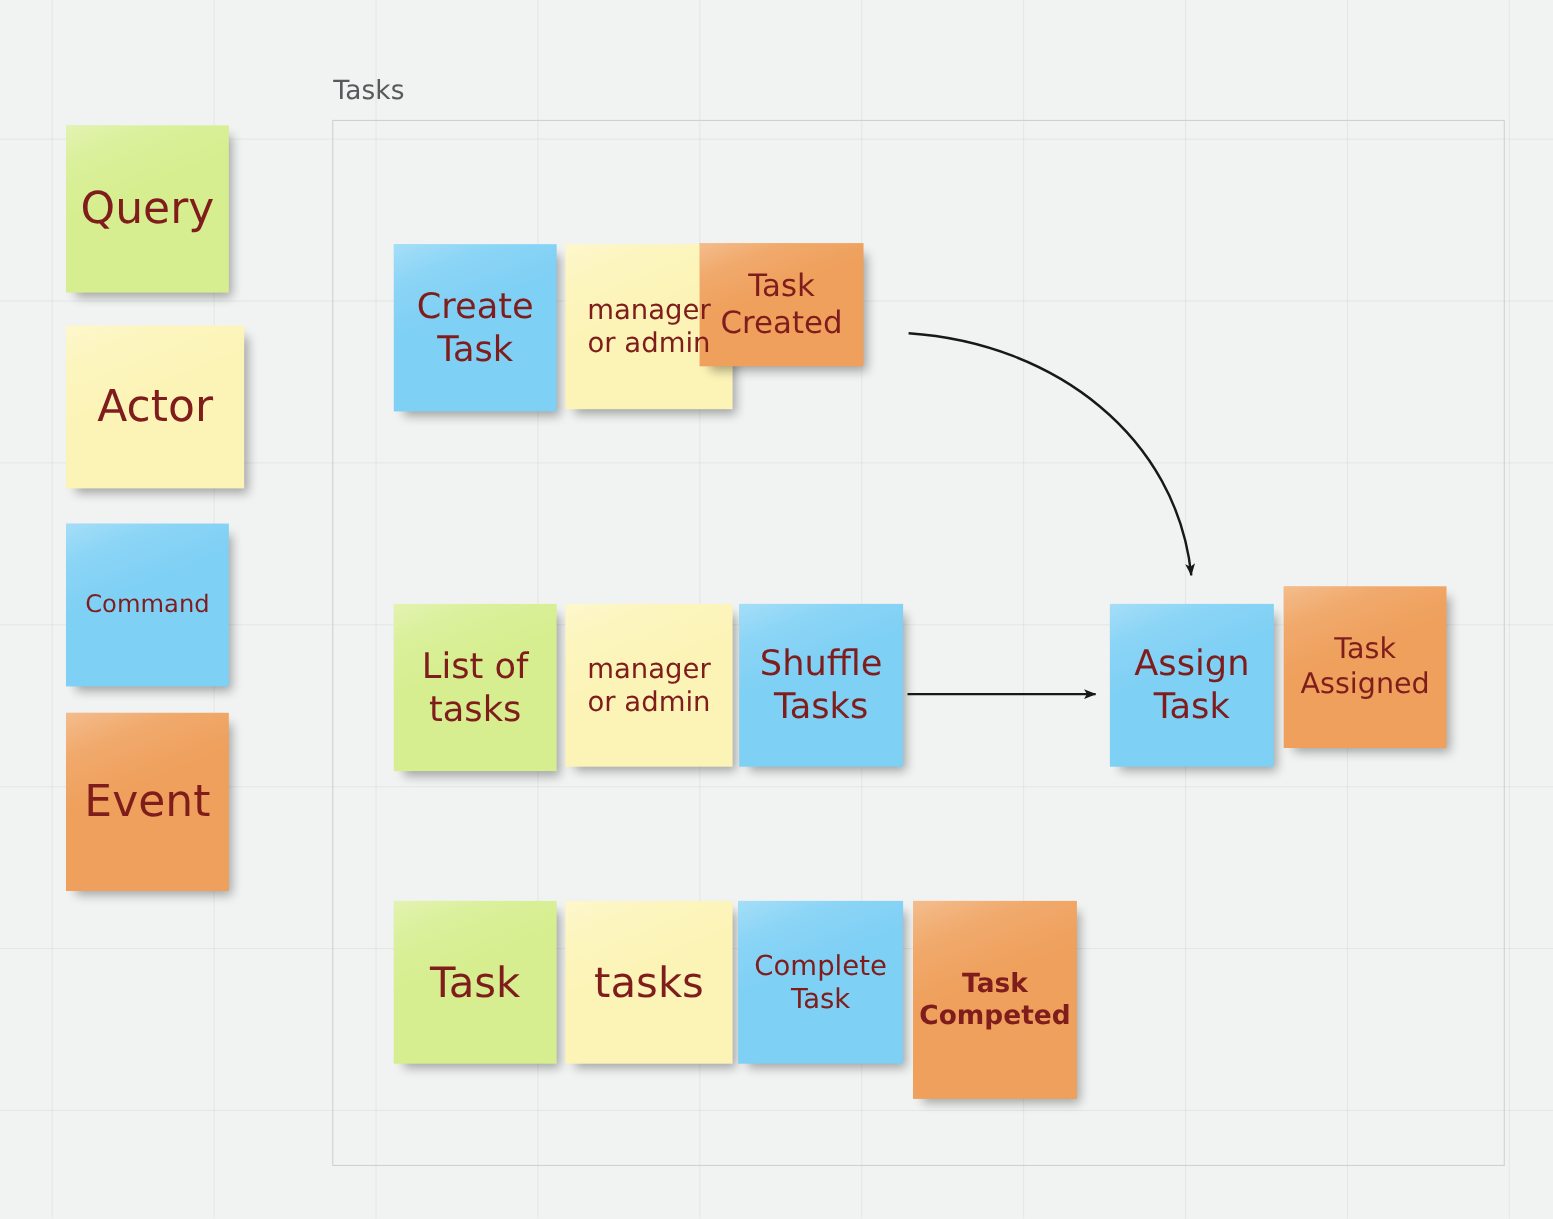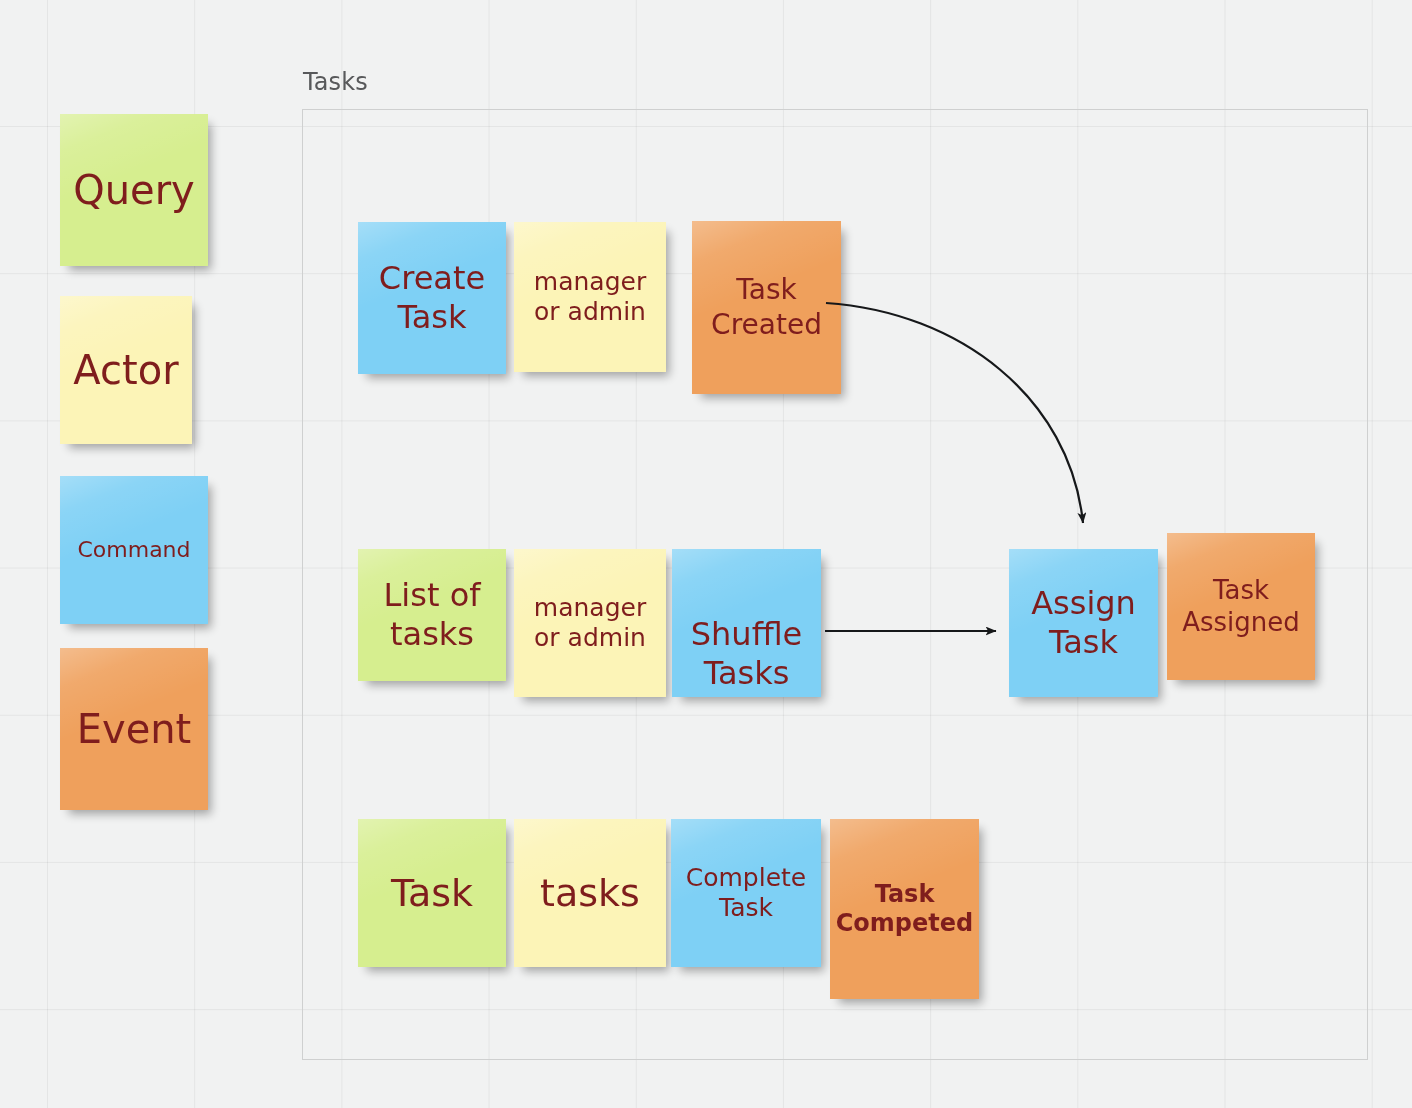--- a/index.html
+++ b/index.html
@@ -78,48 +78,48 @@
 
 <div id="canvas">
 
   <div class="group-frame" id="group-frame" style="left: 302px; top: 109px; width: 1066px; height: 951px;"></div>
   <div class="group-label" id="group-label" style="left: 303px; top: 68px;">Tasks</div>
 
   <div id="legend-layer">
       <div class="note query" style="left: 60px; top: 114px; width: 148px; height: 152px; font-size: 40px;">
         <span>Query</span>
       </div>
-      <div class="note actor" style="left: 60px; top: 296px; width: 132px; height: 148px; font-size: 40px;">
+      <div class="note actor" style="left: 60px; top: 296px; width: 162px; height: 148px; font-size: 40px;">
         <span>Actor</span>
       </div>
       <div class="note command" style="left: 60px; top: 476px; width: 148px; height: 148px; font-size: 22px;">
         <span>Command</span>
       </div>
       <div class="note event" style="left: 60px; top: 648px; width: 148px; height: 162px; font-size: 40px;">
         <span>Event</span>
       </div>
     </div>
 
   <div id="flows-layer">
       <div class="note command" style="left: 358px; top: 222px; width: 148px; height: 152px; font-size: 32px;">
         <span>Create Task</span>
       </div>
       <div class="note actor" style="left: 514px; top: 222px; width: 152px; height: 150px; font-size: 25px;">
         <span>manager or admin</span>
       </div>
-      <div class="note event" style="left: 692px; top: 221px; width: 149px; height: 173px; font-size: 28px;">
+      <div class="note event" style="left: 636px; top: 221px; width: 149px; height: 112px; font-size: 28px;">
         <span>Task Created</span>
       </div>
-      <div class="note query" style="left: 358px; top: 549px; width: 148px; height: 132px; font-size: 32px;">
+      <div class="note query" style="left: 358px; top: 549px; width: 148px; height: 152px; font-size: 32px;">
         <span>List of tasks</span>
       </div>
       <div class="note actor" style="left: 514px; top: 549px; width: 152px; height: 148px; font-size: 25px;">
         <span>manager or admin</span>
       </div>
-      <div class="note command" style="left: 672px; top: 549px; width: 149px; height: 148px; font-size: 32px; align-items: flex-end;">
+      <div class="note command" style="left: 672px; top: 549px; width: 149px; height: 148px; font-size: 32px;">
         <span>Shuffle Tasks</span>
       </div>
       <div class="note command" style="left: 1009px; top: 549px; width: 149px; height: 148px; font-size: 32px;">
         <span>Assign Task</span>
       </div>
       <div class="note event" style="left: 1167px; top: 533px; width: 148px; height: 147px; font-size: 26px;">
         <span>Task Assigned</span>
       </div>
       <div class="note query" style="left: 358px; top: 819px; width: 148px; height: 148px; font-size: 38px;">
         <span>Task</span>

